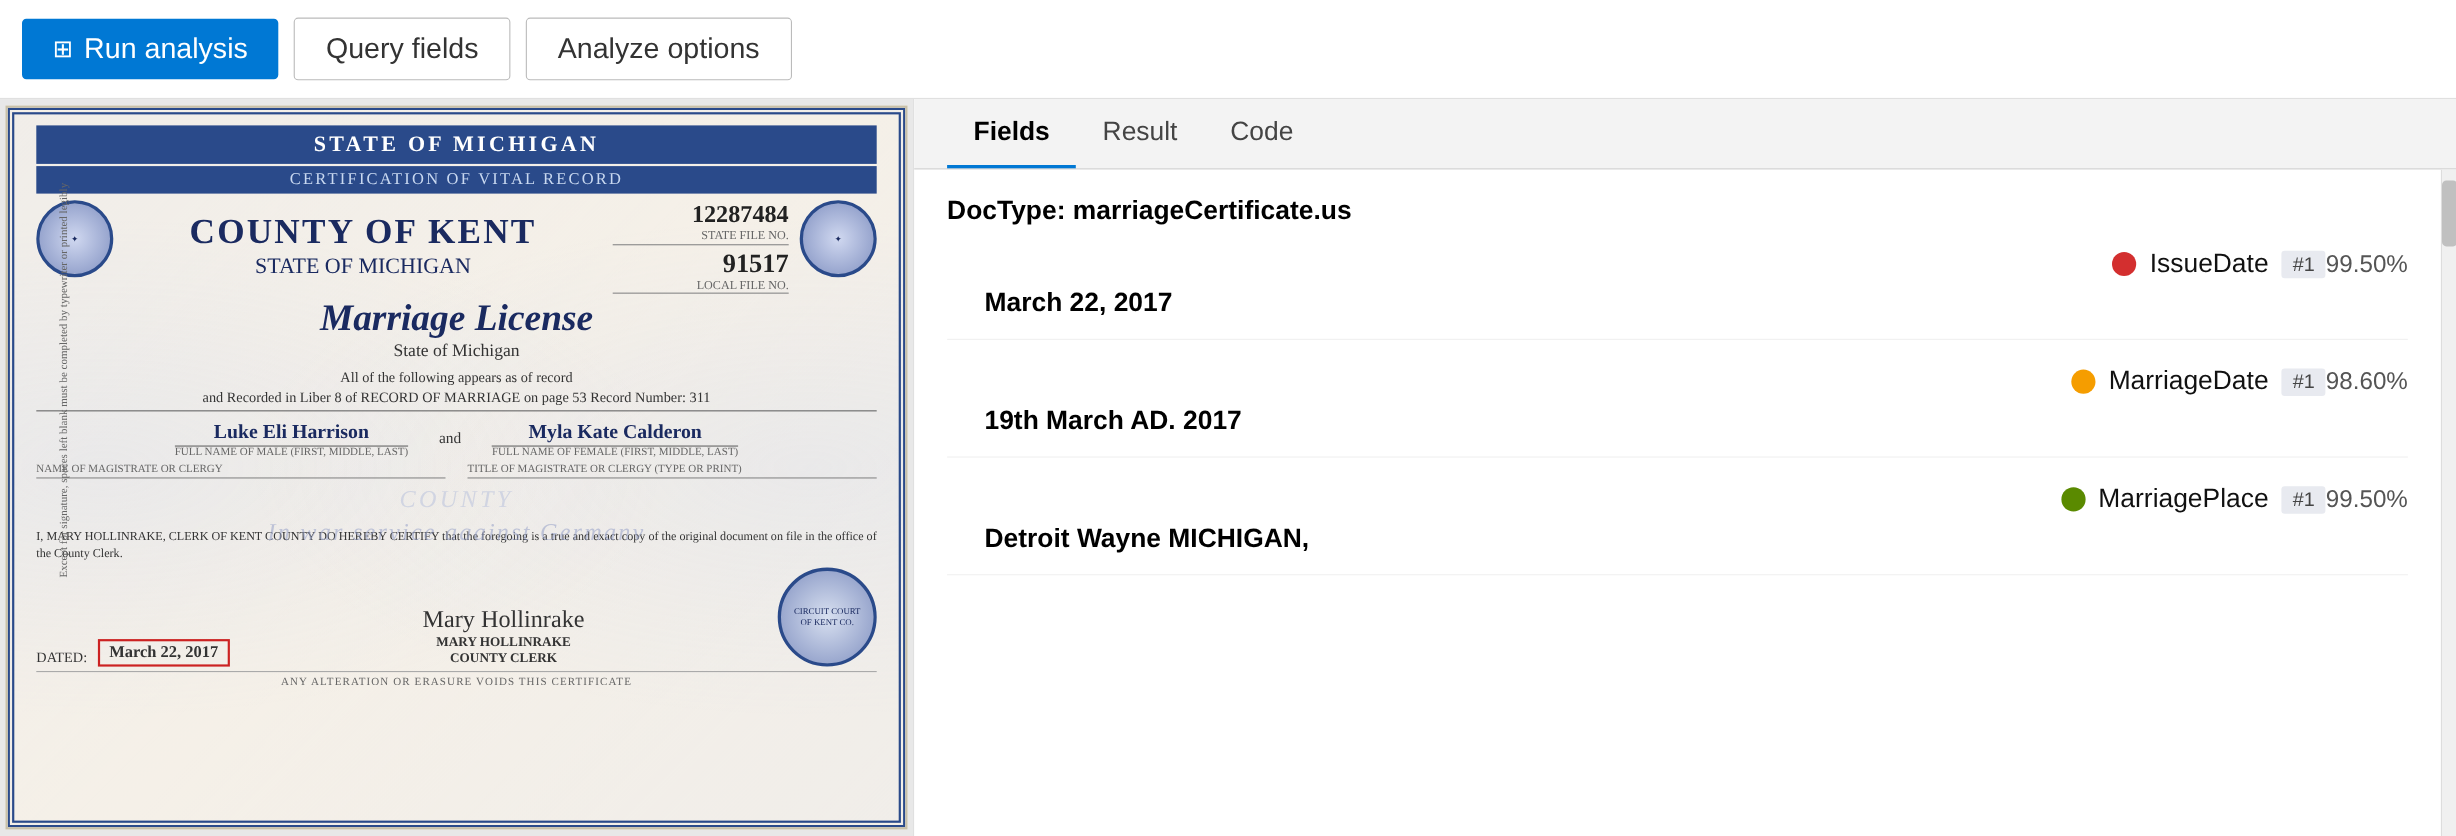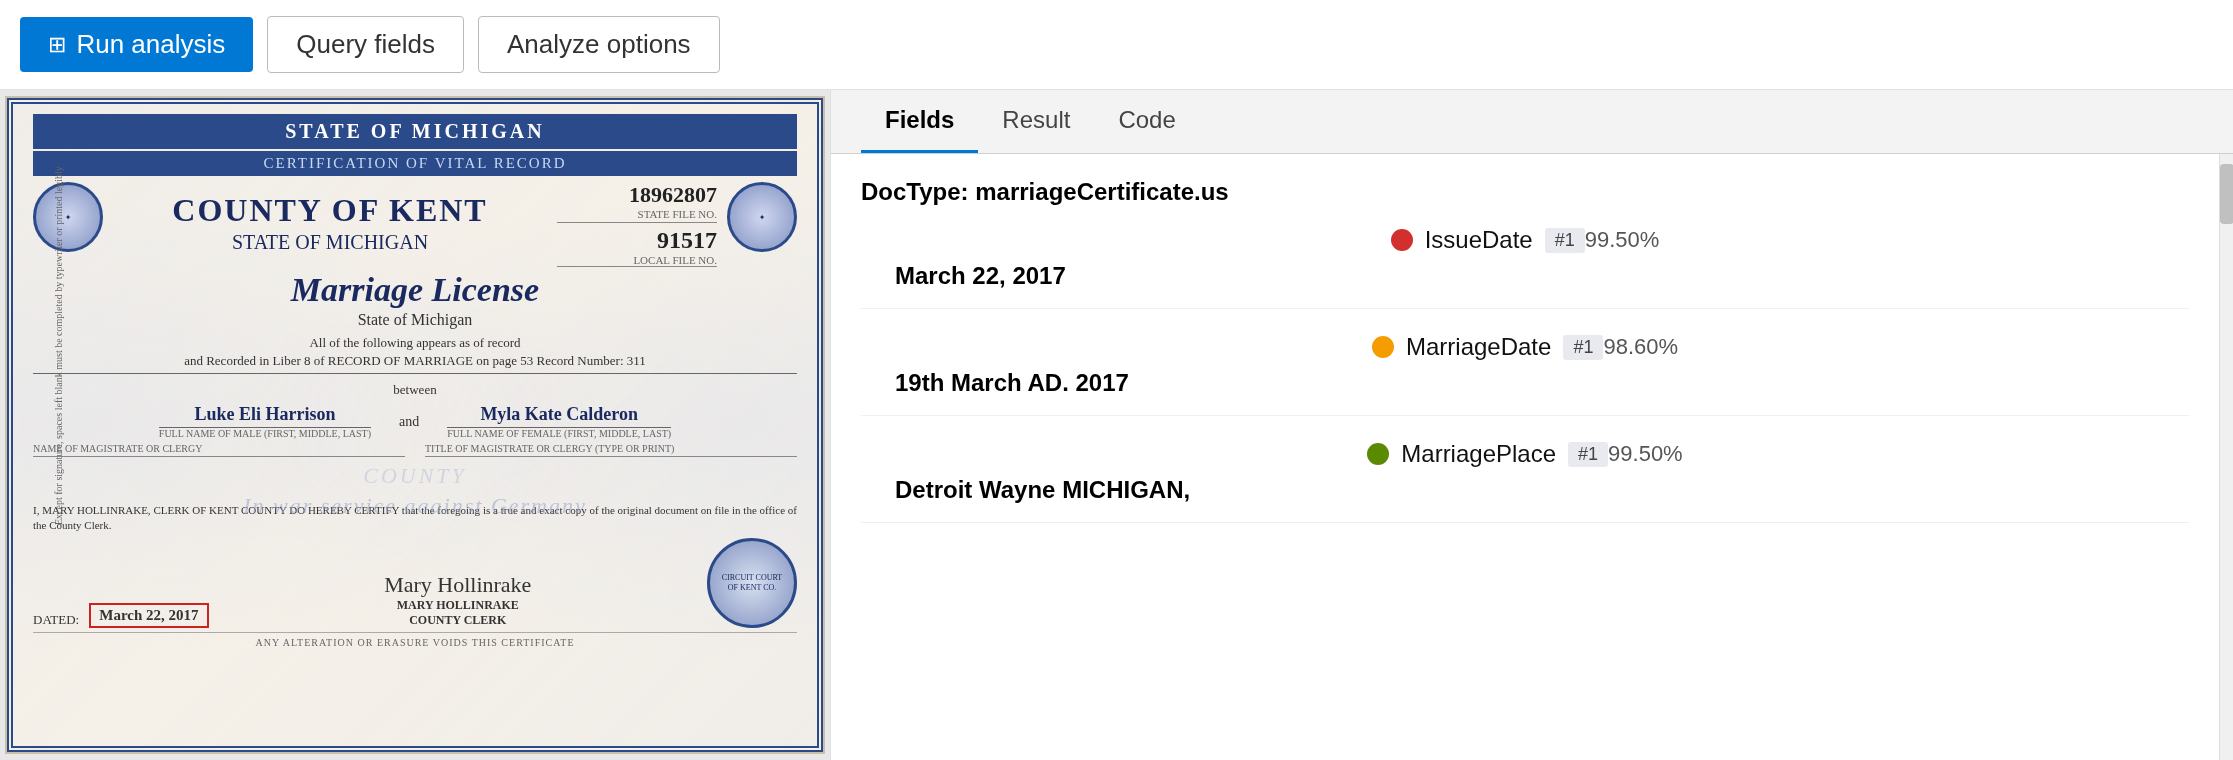--- a/index.html
+++ b/index.html
@@ -347,21 +347,21 @@
       color: #000;
     }
     .field-item {
       margin-bottom: 24px;
       border-bottom: 1px solid #f0f0f0;
       padding-bottom: 18px;
     }
     .field-header {
       display: flex;
       align-items: center;
-      justify-content: center;
+      justify-content: flex-end;
       margin-bottom: 8px;
     }
     .field-left {
       display: flex;
       align-items: center;
       gap: 12px;
     }
     .field-dot {
       width: 22px;
       height: 22px;
@@ -438,36 +438,35 @@
         <div style="display:flex; justify-content:space-between; align-items:flex-start; margin-bottom:4px;">
 
           <div class="cert-seal-left" style="width:70px;height:70px;font-size:8px;">
             <span style="text-align:center; font-size:8px; color:#1a2a60; padding:4px;">✦</span>
           </div>
           <div style="flex:1; text-align:center; padding:0 10px;">
             <div class="cert-county">COUNTY OF KENT</div>
             <div class="cert-state">STATE OF MICHIGAN</div>
           </div>
           <div style="text-align:right; min-width:160px;">
-            <div style="font-size:22px; font-weight:bold; color:#222;">18962807</div>
+            <div style="font-size:22px; font-weight:bold; color:#222;">12287484</div>
             <div style="font-size:11px; color:#666; border-bottom:1px solid #888; padding-bottom:2px; margin-bottom:4px;">STATE FILE NO.</div>
             <div style="font-size:24px; font-weight:bold; color:#222;">91517</div>
             <div style="font-size:11px; color:#666; border-bottom:1px solid #888;">LOCAL FILE NO.</div>
           </div>
           <div class="cert-seal-right" style="width:70px;height:70px;font-size:8px; margin-left:10px;">
             <span style="text-align:center; font-size:8px; color:#1a2a60; padding:4px;">✦</span>
           </div>
         </div>
 
         <div class="cert-title">Marriage License</div>
         <div class="cert-subtitle">State of Michigan</div>
         <div class="cert-body-text">All of the following appears as of record</div>
         <div class="cert-recorded-line">and Recorded in Liber 8 of RECORD OF MARRIAGE on page 53 Record Number: 311</div>
 
-        <div style="text-align:center; font-size:13px; color:#333; margin-bottom:6px;">between</div>
 
         <div class="cert-parties">
           <div>
             <div class="cert-party-name">Luke Eli Harrison</div>
             <div class="cert-party-label">FULL NAME OF MALE (FIRST, MIDDLE, LAST)</div>
           </div>
           <div class="cert-and">and</div>
           <div>
             <div class="cert-party-name">Myla Kate Calderon</div>
             <div class="cert-party-label">FULL NAME OF FEMALE (FIRST, MIDDLE, LAST)</div>

